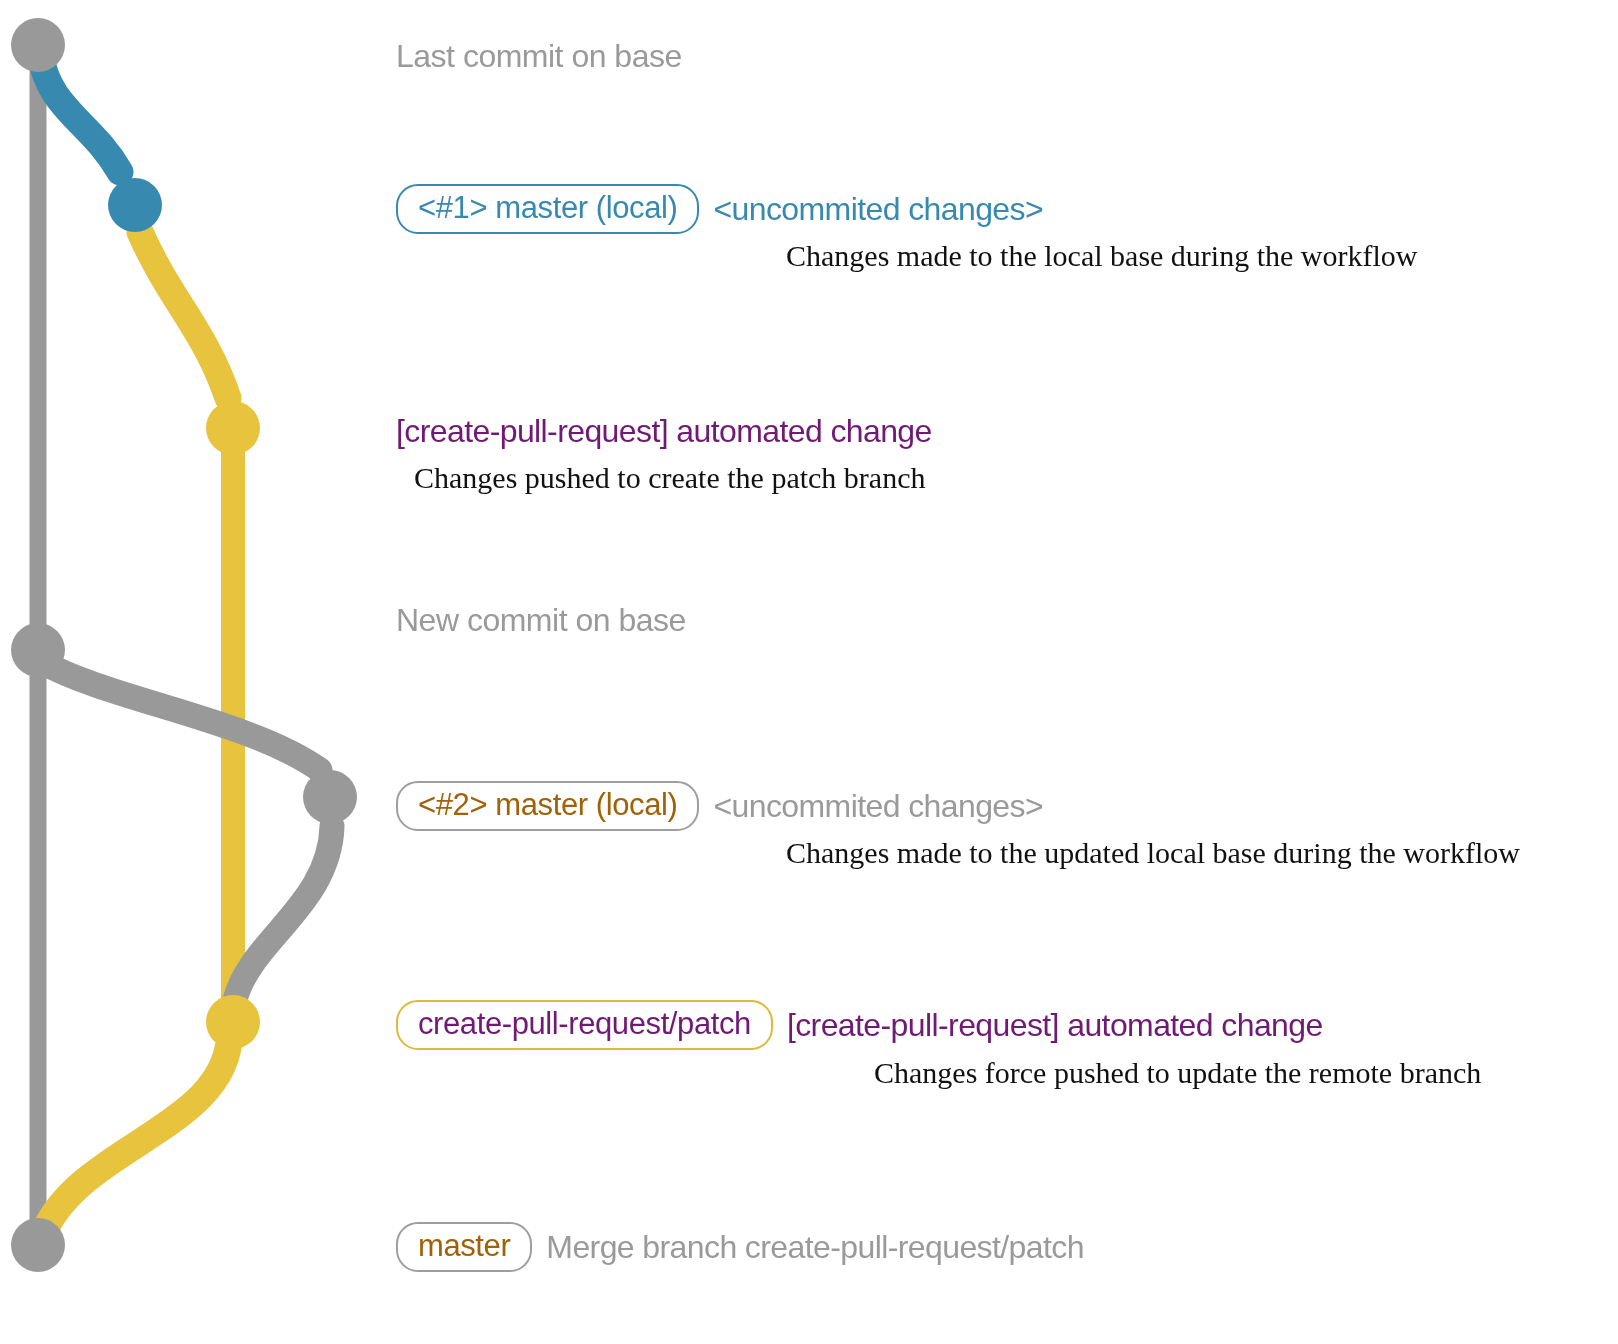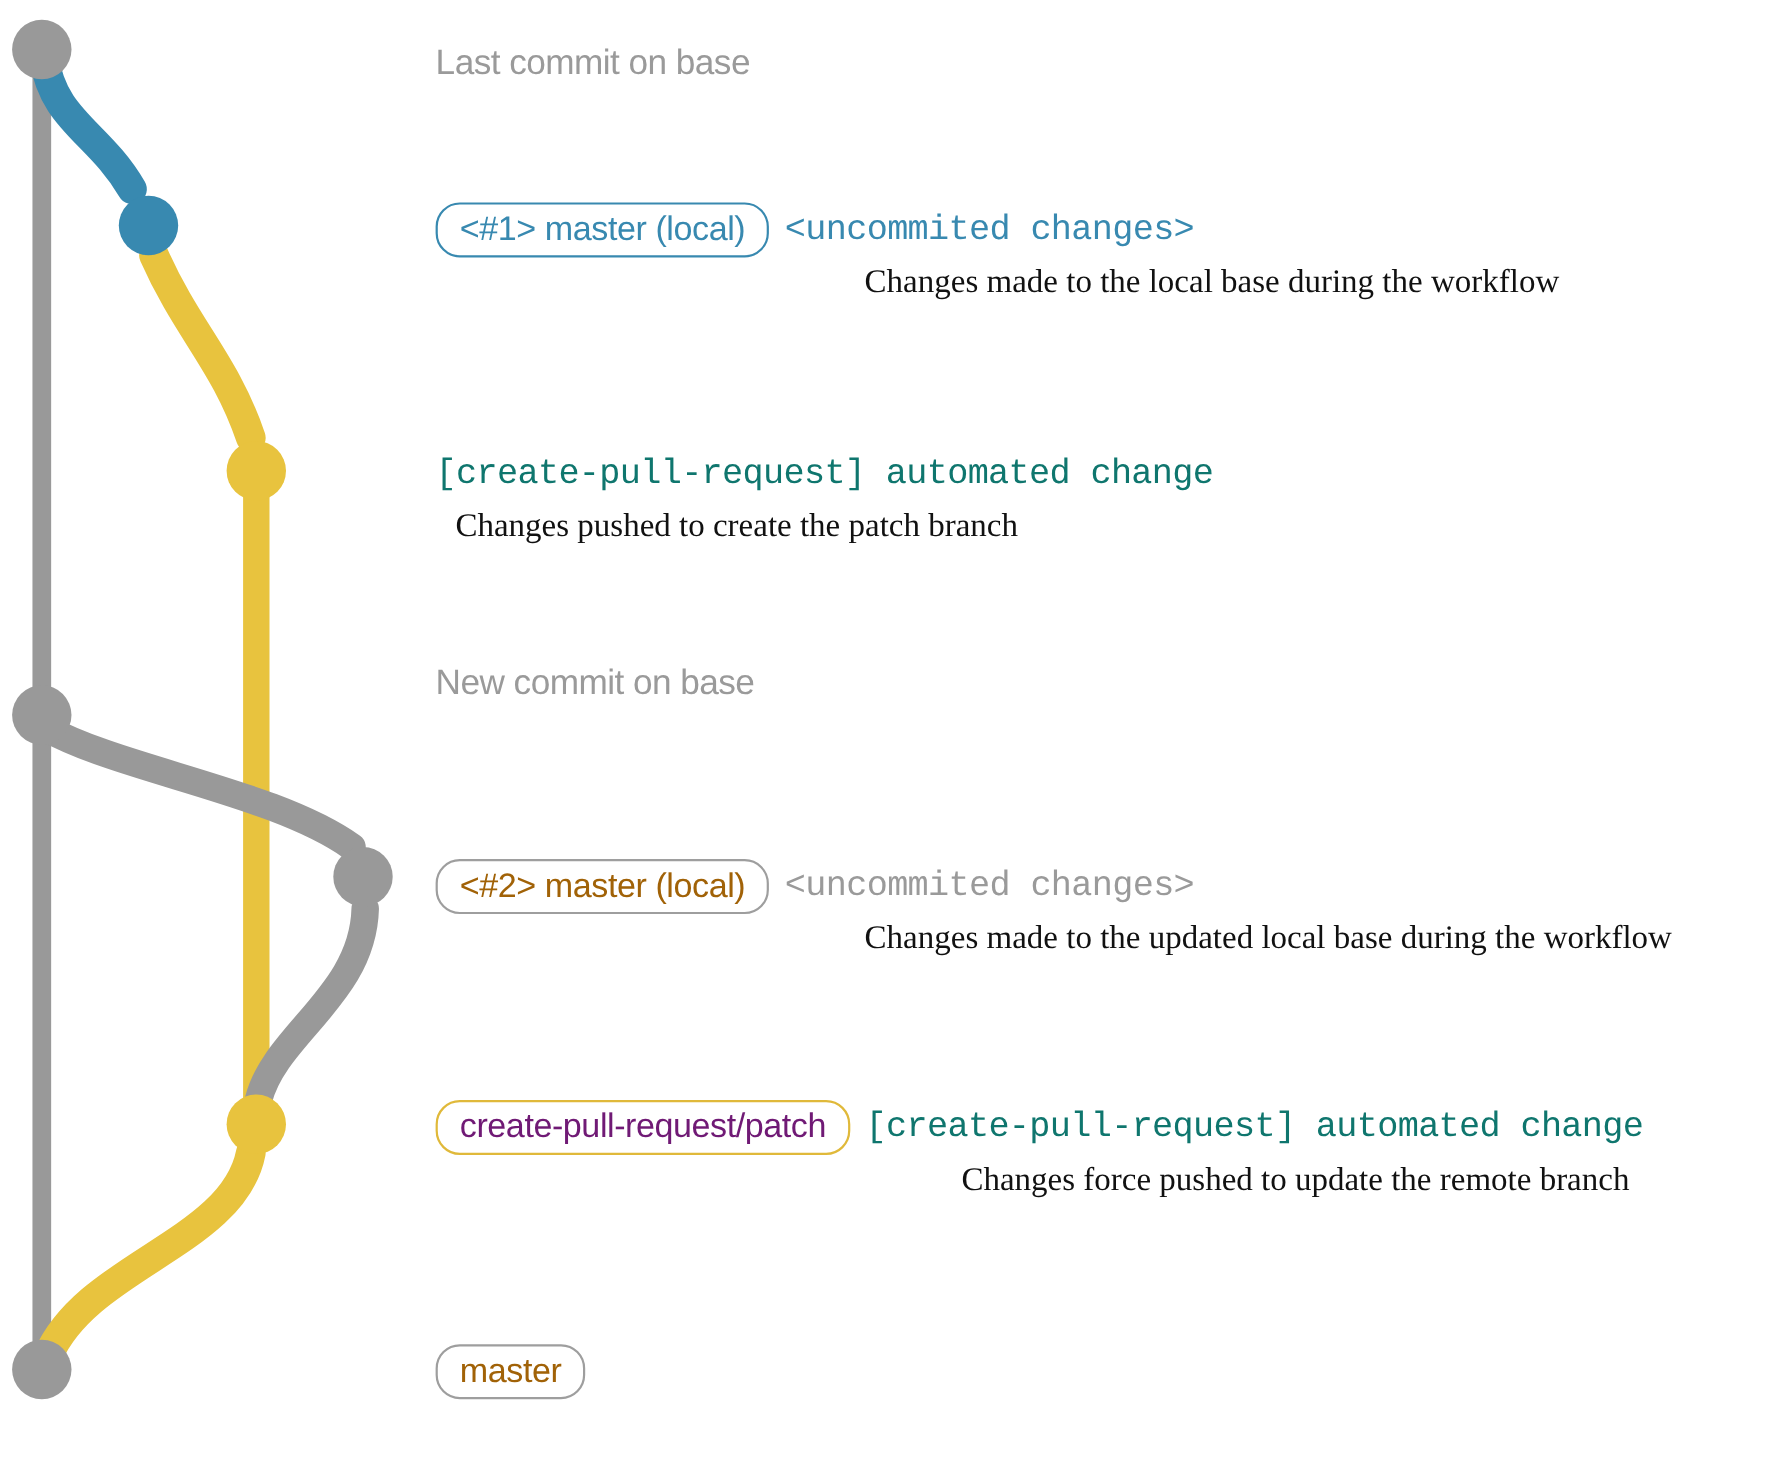--- a/index.html
+++ b/index.html
@@ -60,25 +60,25 @@
     background: #ffffff;
   }
   .badge.blue { border-color: #3889b0; color: #3889b0; }
   .badge.yellow { border-color: #e0b93a; color: #701a75; }
   .badge.gray { border-color: #9e9e9e; color: #a16207; }
 
   .subject {
     font-size: 32px;
     line-height: 1.0;
     letter-spacing: -0.6px;
-    font-family: Liberation Mono, monospace;
+    font-family: Liberation Sans, sans-serif;
     white-space: nowrap;
   }
   .subject.blue { color: #3889b0; }
-  .subject.yellow { color: #0f766e; }
+  .subject.yellow { color: #701a75; }
   .subject.gray { color: #9a9a9a; }
 
   .note {
     position: absolute;
     font-family: "Liberation Serif", serif;
     font-size: 30px;
     line-height: 1.0;
     color: #111111;
     white-space: nowrap;
   }
@@ -151,17 +151,18 @@
       <div class="row-main">
         <span class="badge yellow">create-pull-request/patch</span>
         <span class="subject yellow">[create-pull-request] automated change</span>
       </div>
     </div>
     <div class="note" style="left:874px; top:1058px;">Changes force pushed to update the remote branch</div>
 
     <div class="row" style="left:396px; top:1222px;">
       <div class="row-main">
         <span class="badge gray">master</span>
+        <span class="subject gray">Merge branch create-pull-request/patch</span>
       </div>
     </div>
 
   </div>
 </div>
 
 </body></html>

